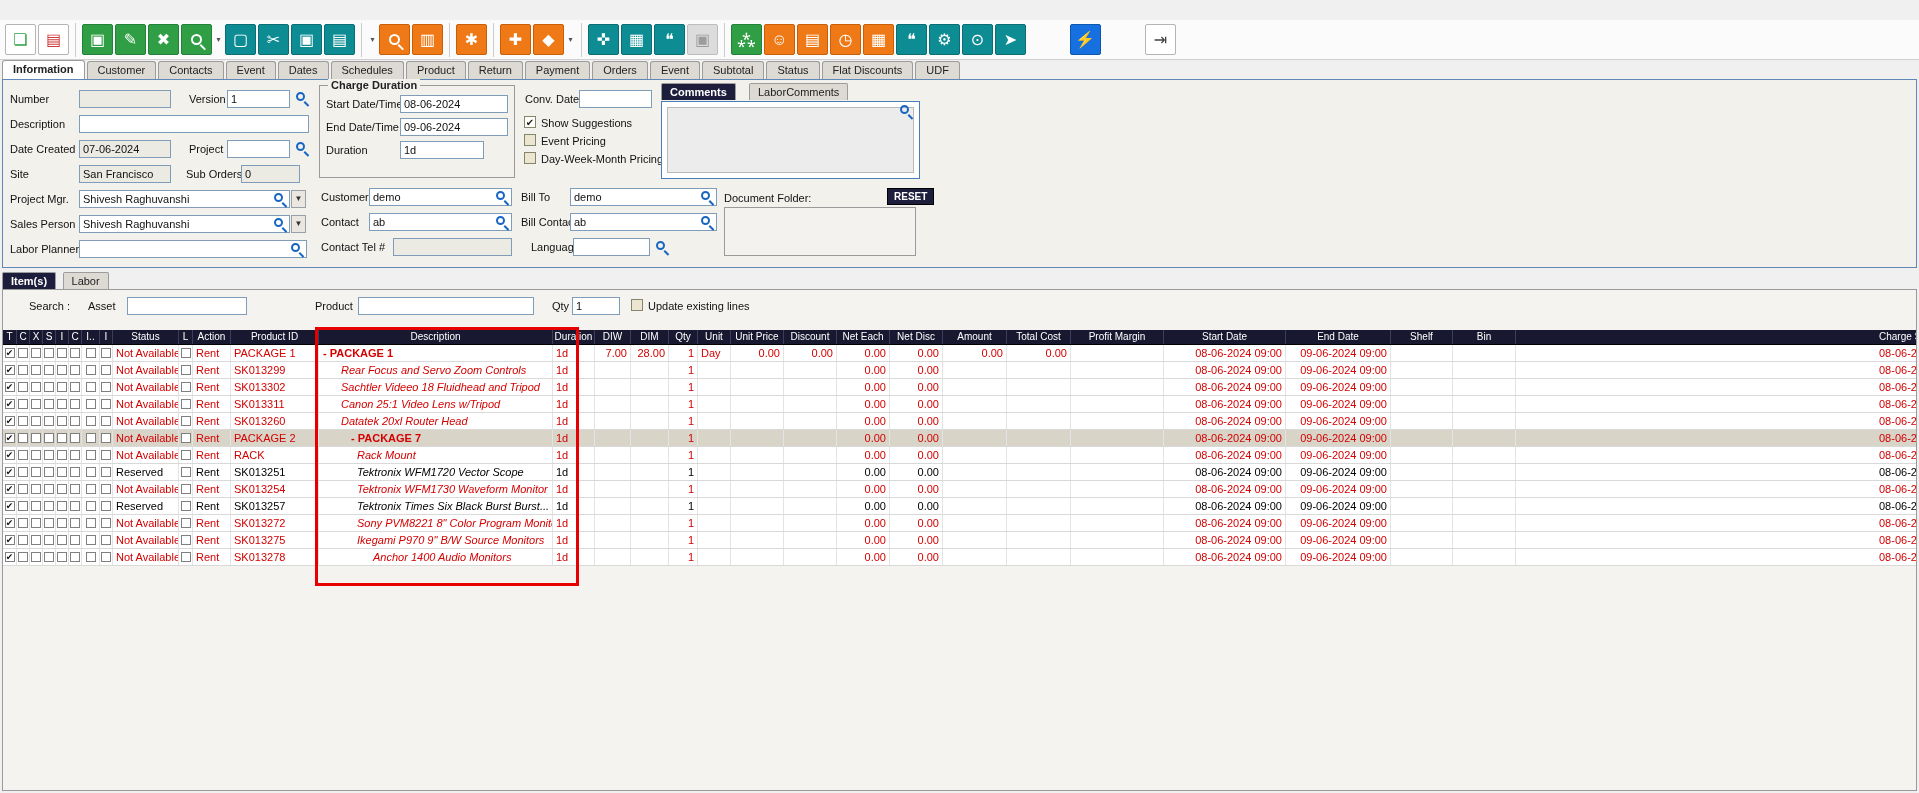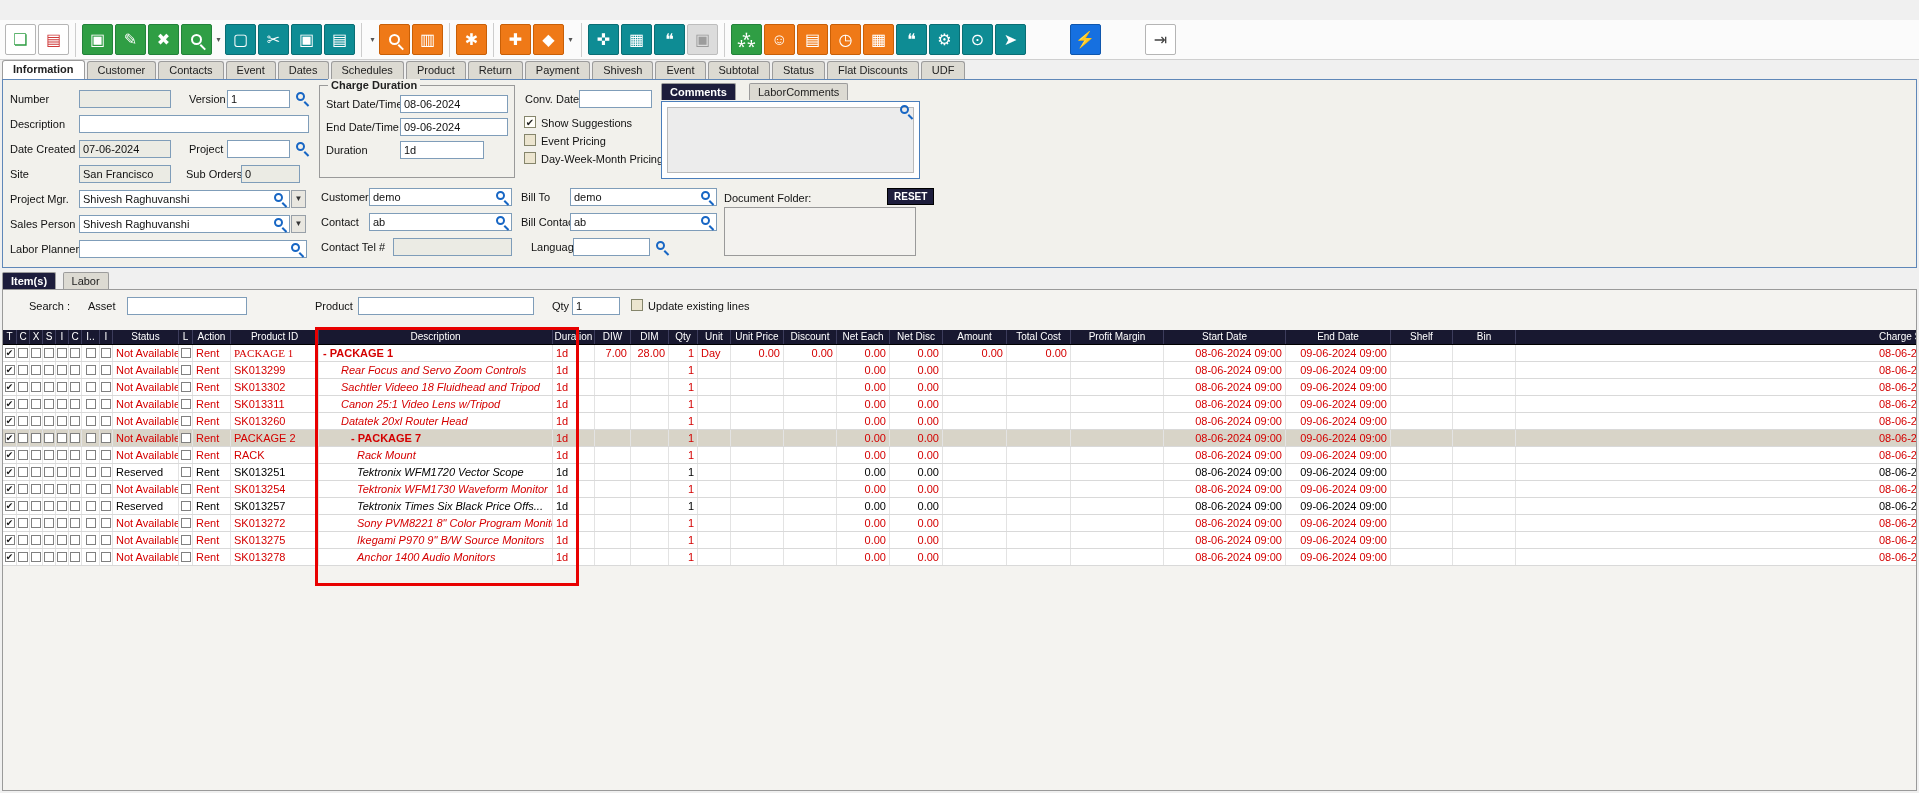--- a/index.html
+++ b/index.html
@@ -185,21 +185,21 @@
   <div class="tabbar">
       <span class="tab sel">Information</span>
       <span class="tab">Customer</span>
       <span class="tab">Contacts</span>
       <span class="tab">Event</span>
       <span class="tab">Dates</span>
       <span class="tab">Schedules</span>
       <span class="tab">Product</span>
       <span class="tab">Return</span>
       <span class="tab">Payment</span>
-      <span class="tab">Shivesh</span>
+      <span class="tab">Orders</span>
       <span class="tab">Event</span>
       <span class="tab">Subtotal</span>
       <span class="tab">Status</span>
       <span class="tab">Flat Discounts</span>
       <span class="tab">UDF</span>
     </div>
 
   <div class="panel info-panel">
     <div class="lbl" style="left:7px;top:13px">Number</div>
     <input class="fld dis" style="left: 76px; top: 10px; width: 92px;" value="">
@@ -386,21 +386,21 @@
             <span class="cb"></span>
           </div>
           <div class="td checkcell" style="width: 13px;">
             <span class="cb"></span>
           </div>
           <div class="td" style="width: 66px;">Not Available</div>
           <div class="td checkcell" style="width: 14px;">
             <span class="cb"></span>
           </div>
           <div class="td" style="width: 38px;">Rent</div>
-          <div class="td" style="width: 88px; font-family: Liberation Serif, serif;">PACKAGE 1</div>
+          <div class="td" style="width: 88px;">PACKAGE 1</div>
           <div class="td bd" style="width: 234px; padding-left: 4px;">- PACKAGE 1</div>
           <div class="td" style="width: 42px;">1d</div>
           <div class="td a-right" style="width: 36px;">7.00</div>
           <div class="td a-right" style="width: 38px;">28.00</div>
           <div class="td a-right" style="width: 29px;">1</div>
           <div class="td" style="width: 33px;">Day</div>
           <div class="td a-right" style="width: 53px;">0.00</div>
           <div class="td a-right" style="width: 53px;">0.00</div>
           <div class="td a-right" style="width: 53px;">0.00</div>
           <div class="td a-right" style="width: 53px;">0.00</div>
@@ -837,21 +837,21 @@
           </div>
           <div class="td checkcell" style="width: 13px;">
             <span class="cb"></span>
           </div>
           <div class="td" style="width: 66px;">Reserved</div>
           <div class="td checkcell" style="width: 14px;">
             <span class="cb"></span>
           </div>
           <div class="td" style="width: 38px;">Rent</div>
           <div class="td" style="width: 88px;">SK013257</div>
-          <div class="td it" style="width: 234px; padding-left: 38px;">Tektronix Times Six Black Price Offs...</div>
+          <div class="td it" style="width: 234px; padding-left: 38px;">Tektronix Times Six Black Burst Burst...</div>
           <div class="td" style="width: 42px;">1d</div>
           <div class="td a-right" style="width: 36px;"></div>
           <div class="td a-right" style="width: 38px;"></div>
           <div class="td a-right" style="width: 29px;">1</div>
           <div class="td" style="width: 33px;"></div>
           <div class="td a-right" style="width: 53px;"></div>
           <div class="td a-right" style="width: 53px;"></div>
           <div class="td a-right" style="width: 53px;">0.00</div>
           <div class="td a-right" style="width: 53px;">0.00</div>
           <div class="td a-right" style="width: 64px;"></div>
@@ -987,21 +987,21 @@
           </div>
           <div class="td checkcell" style="width: 13px;">
             <span class="cb"></span>
           </div>
           <div class="td" style="width: 66px;">Not Available</div>
           <div class="td checkcell" style="width: 14px;">
             <span class="cb"></span>
           </div>
           <div class="td" style="width: 38px;">Rent</div>
           <div class="td" style="width: 88px;">SK013278</div>
-          <div class="td it" style="width: 234px; padding-left: 38px;">Anchor 1400 Audio Monitors</div>
+          <div class="td it" style="width: 234px; padding-left: 54px;">Anchor 1400 Audio Monitors</div>
           <div class="td" style="width: 42px;">1d</div>
           <div class="td a-right" style="width: 36px;"></div>
           <div class="td a-right" style="width: 38px;"></div>
           <div class="td a-right" style="width: 29px;">1</div>
           <div class="td" style="width: 33px;"></div>
           <div class="td a-right" style="width: 53px;"></div>
           <div class="td a-right" style="width: 53px;"></div>
           <div class="td a-right" style="width: 53px;">0.00</div>
           <div class="td a-right" style="width: 53px;">0.00</div>
           <div class="td a-right" style="width: 64px;"></div>

